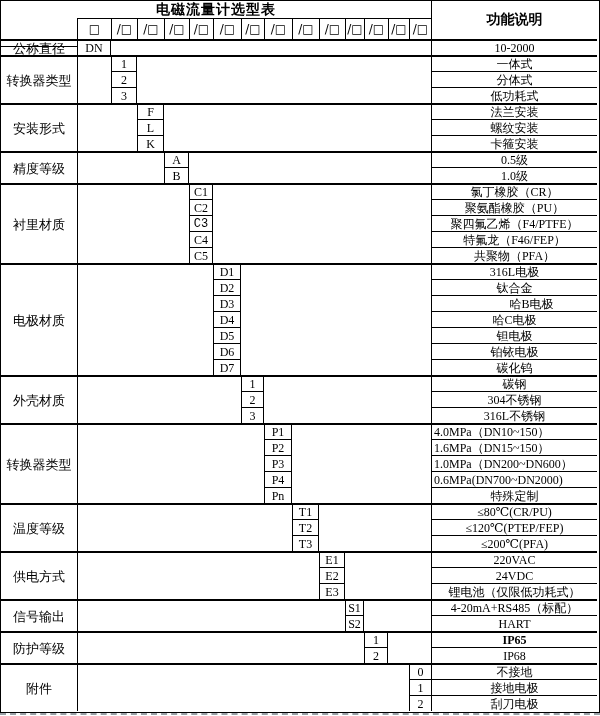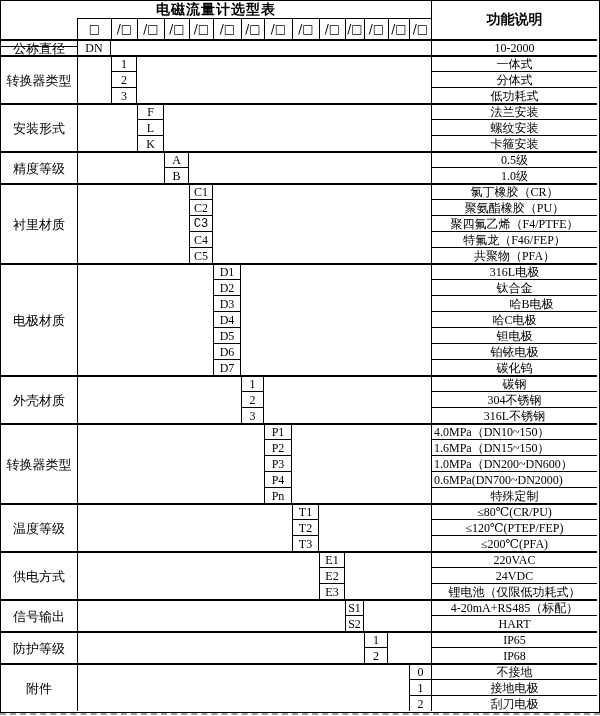--- a/index.html
+++ b/index.html
@@ -168,21 +168,21 @@
       <div class="cell label-cell sec-top" style="grid-area: 38 / 1 / span 2;">信号输出</div>
       <div class="cell sec-top v-left" style="grid-area: 38 / 2 / span 2 / 12;"></div>
       <div class="cell code-cell v-left v-right sec-top" style="grid-area: 38 / 12;">S1</div>
       <div class="cell desc-cell v-left sec-top" style="grid-area: 38 / 16;">4-20mA+RS485（标配）</div>
       <div class="cell code-cell v-left v-right row-top" style="grid-area: 39 / 12;">S2</div>
       <div class="cell desc-cell v-left row-top" style="grid-area: 39 / 16;">HART</div>
       <div class="cell sec-top" style="grid-area: 38 / 13 / span 2 / 16;"></div>
       <div class="cell label-cell sec-top" style="grid-area: 40 / 1 / span 2;">防护等级</div>
       <div class="cell sec-top v-left" style="grid-area: 40 / 2 / span 2 / 13;"></div>
       <div class="cell code-cell v-left v-right sec-top" style="grid-area: 40 / 13;">1</div>
-      <div class="cell desc-cell v-left sec-top" style="grid-area: 40 / 16;">IP65</div>
+      <div class="cell desc-cell v-left sec-top" style="grid-area: 40 / 16; font-weight: bold;">IP65</div>
       <div class="cell code-cell v-left v-right row-top" style="grid-area: 41 / 13;">2</div>
       <div class="cell desc-cell v-left row-top" style="grid-area: 41 / 16;">IP68</div>
       <div class="cell sec-top" style="grid-area: 40 / 14 / span 2 / 16;"></div>
       <div class="cell label-cell sec-top" style="grid-area: 42 / 1 / span 3;">附件</div>
       <div class="cell sec-top v-left" style="grid-area: 42 / 2 / span 3 / 15;"></div>
       <div class="cell code-cell v-left sec-top" style="grid-area: 42 / 15;">0</div>
       <div class="cell desc-cell v-left sec-top" style="grid-area: 42 / 16;">不接地</div>
       <div class="cell code-cell v-left row-top" style="grid-area: 43 / 15;">1</div>
       <div class="cell desc-cell v-left row-top" style="grid-area: 43 / 16;">接地电极</div>
       <div class="cell code-cell v-left row-top" style="grid-area: 44 / 15;">2</div>

